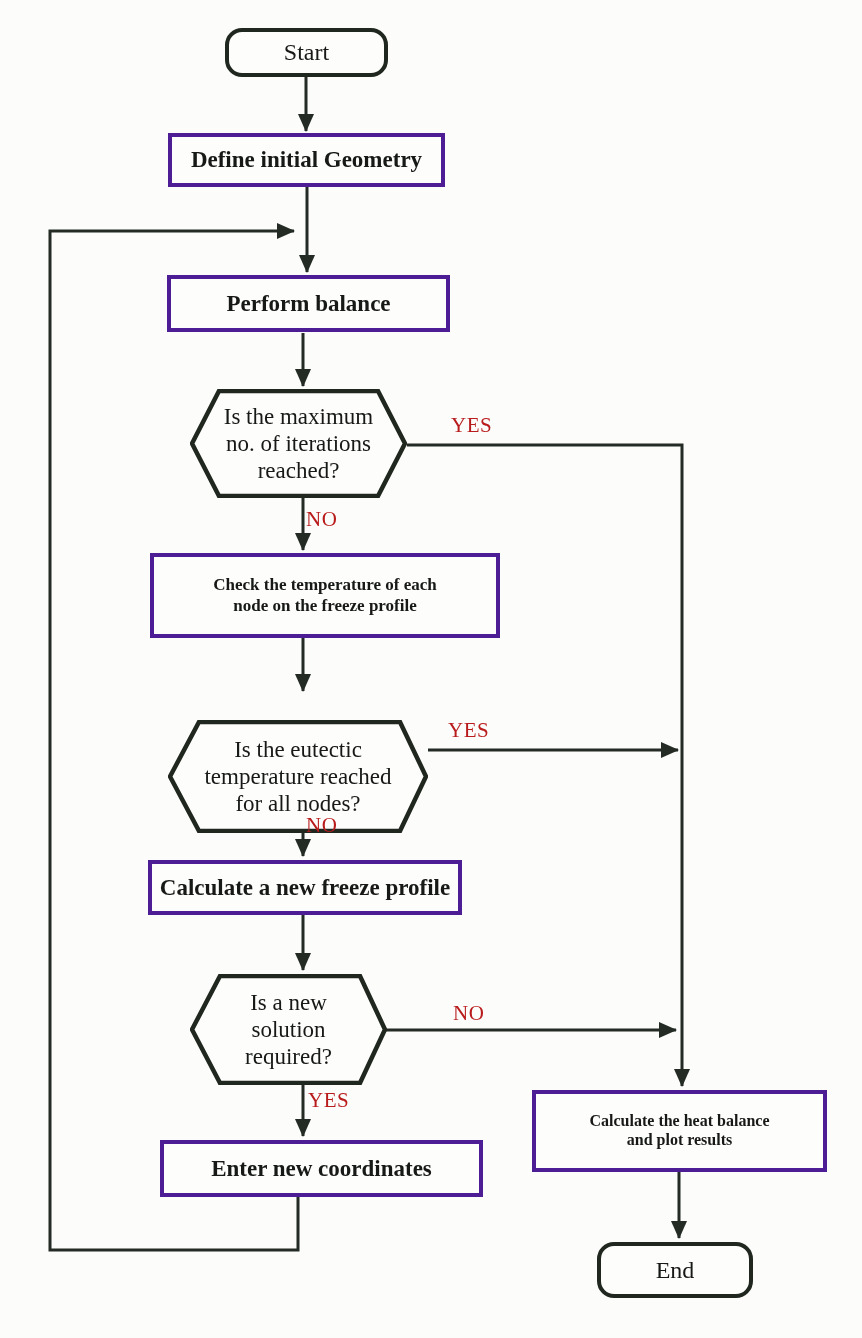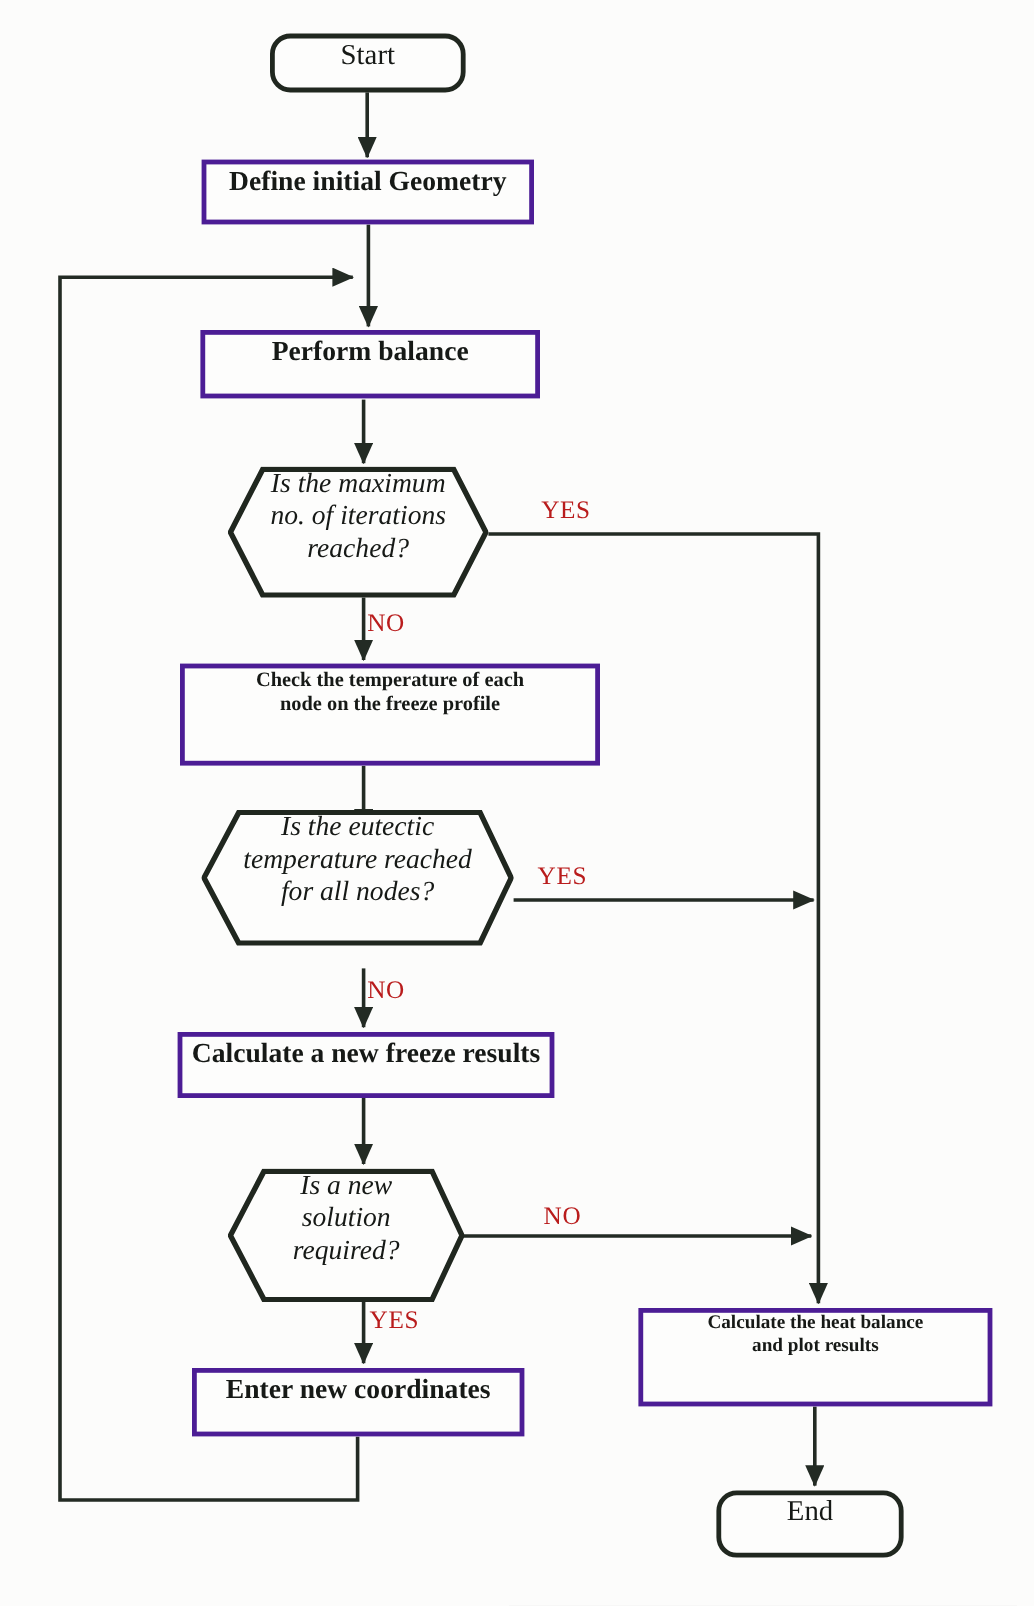--- a/index.html
+++ b/index.html
@@ -22,20 +22,21 @@
   }
   .wires path {
     fill: none;
     stroke: #232b24;
     stroke-width: 3px;
   }
   .node {
     position: absolute;
     box-sizing: border-box;
     display: flex;
+    align-items: center;
     justify-content: center;
     text-align: center;
     font-size: 23px;
     line-height: 1.18;
     white-space: pre-line;
     background: #fdfdfc;
   }
   .process { border: 4px solid #4c1d95; font-weight: bold; }
   .terminator {
     border: 4px solid #20271f;
@@ -47,37 +48,37 @@
     position: absolute;
     left: 0; top: 0;
     width: 100%; height: 100%;
   }
   .hex polygon {
     fill: #fdfdfc;
     stroke: #20271f;
     stroke-width: 4.5px;
     stroke-linejoin: miter;
   }
-  .hex .hex-label { position: relative; font-style: italic; }
+  .hex .hex-label { position: relative; }
   .edge-label {
     position: absolute;
     font-size: 21px;
     letter-spacing: 0.5px;
     color: #b91c1c;
   }
   
   #n-start      { left:225px; top:28px;   width:163px; height:49px; }
   #n-define     { left:168px; top:133px;  width:277px; height:54px; }
   #n-perform    { left:167px; top:275px;  width:283px; height:57px; }
   #n-hex1       { left:190px; top:389px;  width:217px; height:109px; }
   #n-check      { left:150px; top:553px;  width:350px; height:85px; font-size:17px; }
-  #n-hex2       { left:168px; top:675px;  width:260px; height:113px; }
+  #n-hex2       { left:168px; top:720px;  width:260px; height:113px; }
   #n-calcfreeze { left:148px; top:860px;  width:314px; height:55px; }
   #n-hex3       { left:190px; top:974px;  width:197px; height:111px; }
-  #n-enter      { left:160px; top:1140px; width:277px; height:57px; }
+  #n-enter      { left:160px; top:1140px; width:323px; height:57px; }
   #n-calcheat   { left:532px; top:1090px; width:295px; height:82px; font-size:16px; }
   #n-end        { left:597px; top:1242px; width:156px; height:56px; }
   
   #lbl-maxiter-yes  { left:451px; top:413px; }
   #lbl-maxiter-no   { left:306px; top:507px; }
   #lbl-eutectic-yes { left:448px; top:718px; }
   #lbl-eutectic-no  { left:306px; top:813px; }
   #lbl-newsol-no    { left:453px; top:1001px; }
   #lbl-newsol-yes   { left:308px; top:1088px; }
 </style>
@@ -136,21 +137,21 @@
   <div class="node hex" id="n-hex2">
     <svg viewBox="0 0 260 113" preserveAspectRatio="none">
       <polygon points="31,2 232,2 258,56.5 232,111 31,111 2,56.5"></polygon>
     </svg>
     <span class="hex-label">Is the eutectic
 temperature reached
 for all nodes?</span>
   </div>
 
   <div class="node process" id="n-calcfreeze">
-    <span>Calculate a new freeze results</span>
+    <span>Calculate a new freeze profile</span>
   </div>
 
   <div class="node hex" id="n-hex3">
     <svg viewBox="0 0 197 111" preserveAspectRatio="none">
       <polygon points="30,2 170,2 195,55.5 170,109 30,109 2,55.5"></polygon>
     </svg>
     <span class="hex-label">Is a new
 solution
 required?</span>
   </div>

